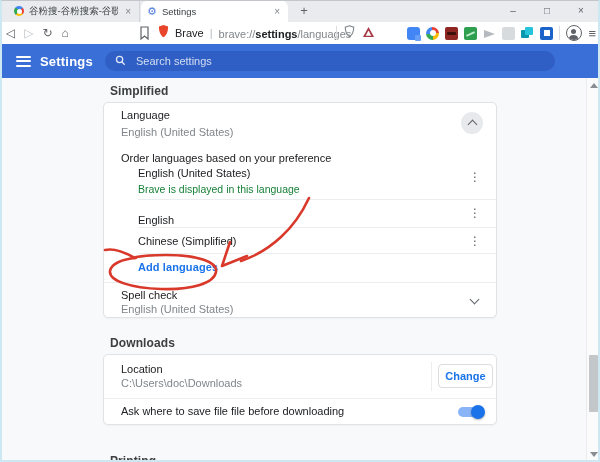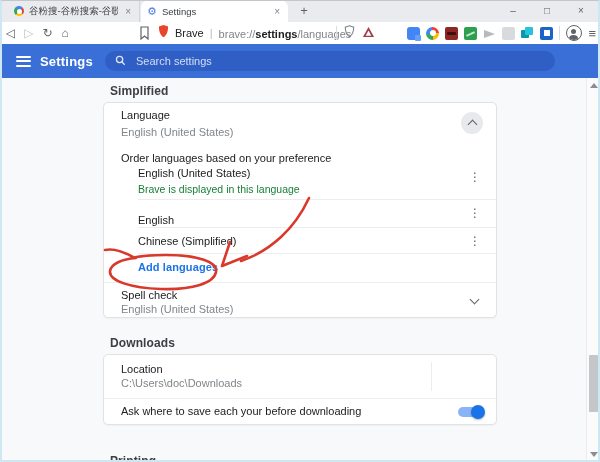--- a/index.html
+++ b/index.html
@@ -235,22 +235,23 @@
       <div class="t-sub" style="position:absolute;left:17px;top:200px;">English (United States)</div>
       <span class="chev down" style="position:absolute;right:18px;top:193px;"></span>
     </div>
 
     <div class="sect-head" style="top:258px;">Downloads</div>
 
     <div class="card" style="top:276px;height:71px;">
       <div class="t-main" style="position:absolute;left:17px;top:8px;">Location</div>
       <div class="t-sub" style="position:absolute;left:17px;top:22px;">C:\Users\doc\Downloads</div>
       <div class="vsep" style="left:327px;top:7px;height:29px;"></div>
+      <div class="change-btn" style="left:334px;top:9px;width:55px;height:24px;">Change</div>
       <div class="hdiv" style="left:0;right:0;top:43px;"></div>
-      <div class="t-main" style="position:absolute;left:17px;top:50px;">Ask where to save each your before downloading</div>
+      <div class="t-main" style="position:absolute;left:17px;top:50px;">Ask where to save file file before downloading</div>
       <div class="toggle-track" style="left:354px;top:52px;"></div>
       <div class="toggle-knob" style="left:367px;top:50px;"></div>
     </div>
 
     <div class="sect-head" style="top:376px;">Printing</div>
 
     <div class="scrollbar">
       <span class="sb-arrow sb-up"></span>
       <span class="sb-arrow sb-down"></span>
       <span class="sb-thumb"></span>

